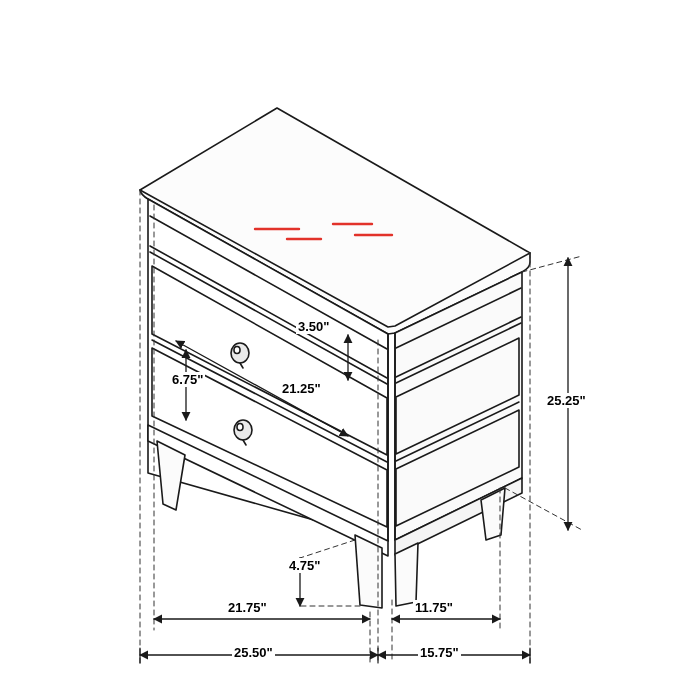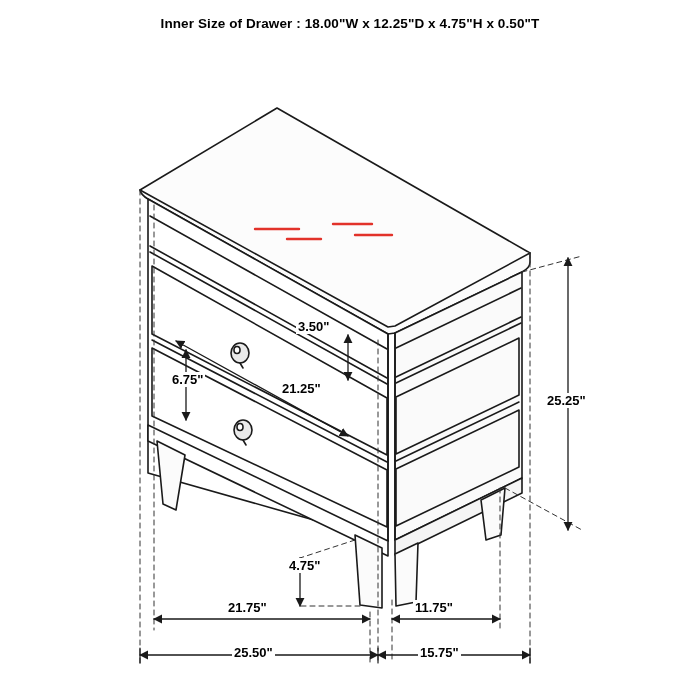--- a/index.html
+++ b/index.html
@@ -47,21 +47,20 @@
     background: #ffffff;
     padding: 0 2px;
     line-height: 15px;
   }
 </style>
 </head>
 <body>
 
 <div id="stage">
 
-  <div id="title">Inner Size of Drawer : 18.00"W x 12.25"D x 4.75"H x 0.50"T</div>
 
   <svg id="drawing" viewBox="0 0 700 700">
     <g fill="none" stroke="#1a1a1a" stroke-width="1.6" stroke-linejoin="round" stroke-linecap="round">
 
       <path d="M 140,190 L 277,108 L 530,253 L 530,262 Q 530,268 522,272 L 395,333 L 388,334 L 148,199 Q 141,195 140,190 Z" fill="#fcfcfc"></path>
       <path d="M 140,190 L 388,327 L 395,326 L 530,253" fill="#fcfcfc"></path>
 
       <path d="M 148,199 L 148,473 L 388,541 L 388,334 Z" fill="#ffffff"></path>
 
       <path d="M 395,333 L 395,540 L 522,478 L 522,272 Z" fill="#fafafa"></path>

